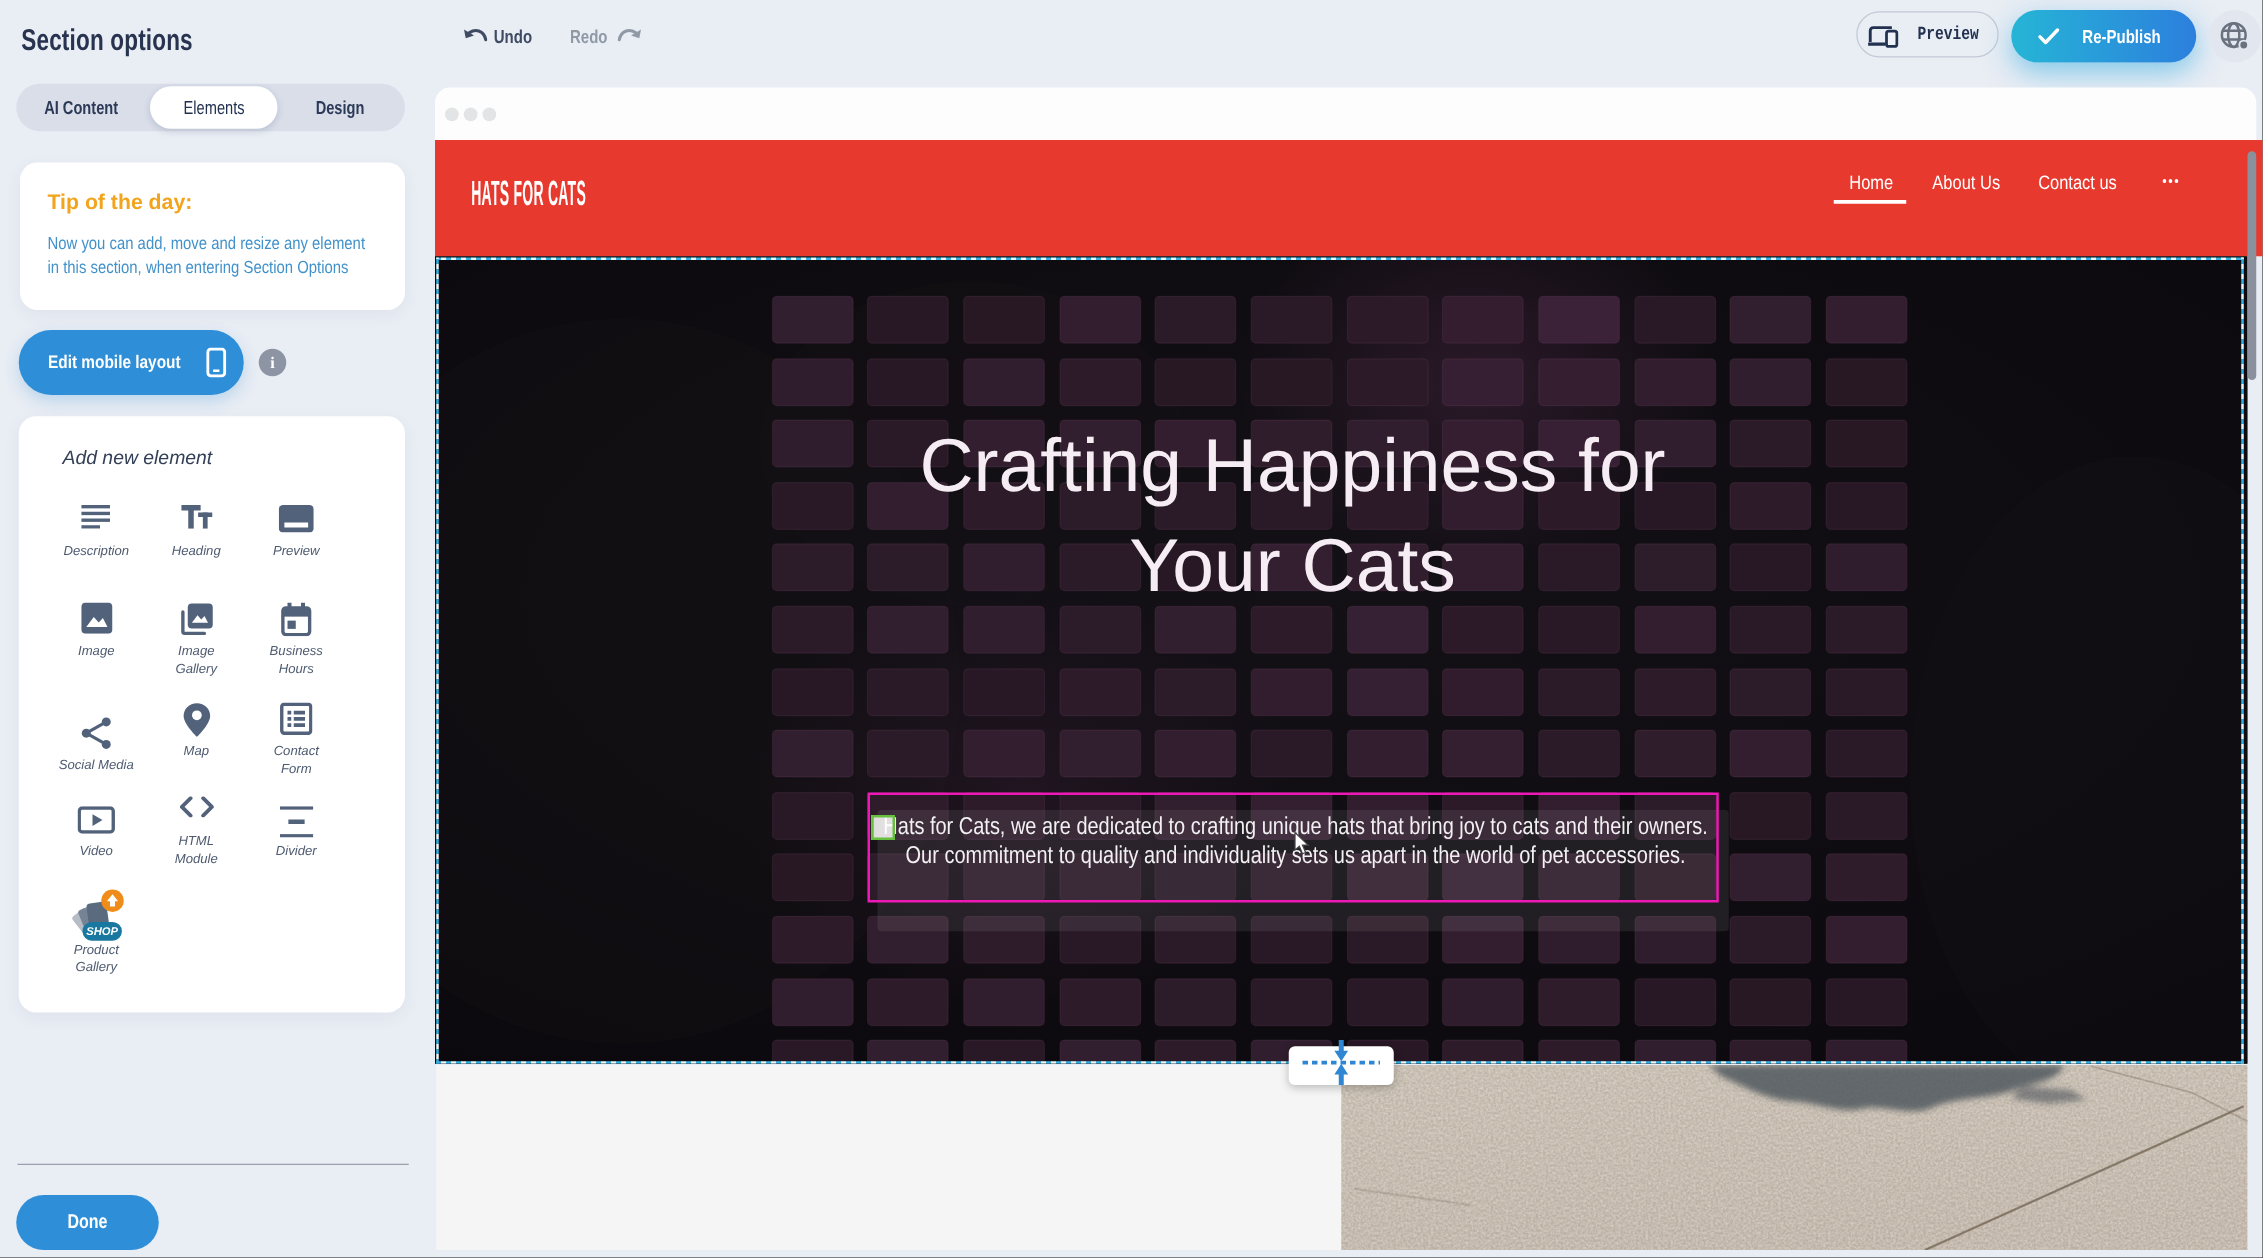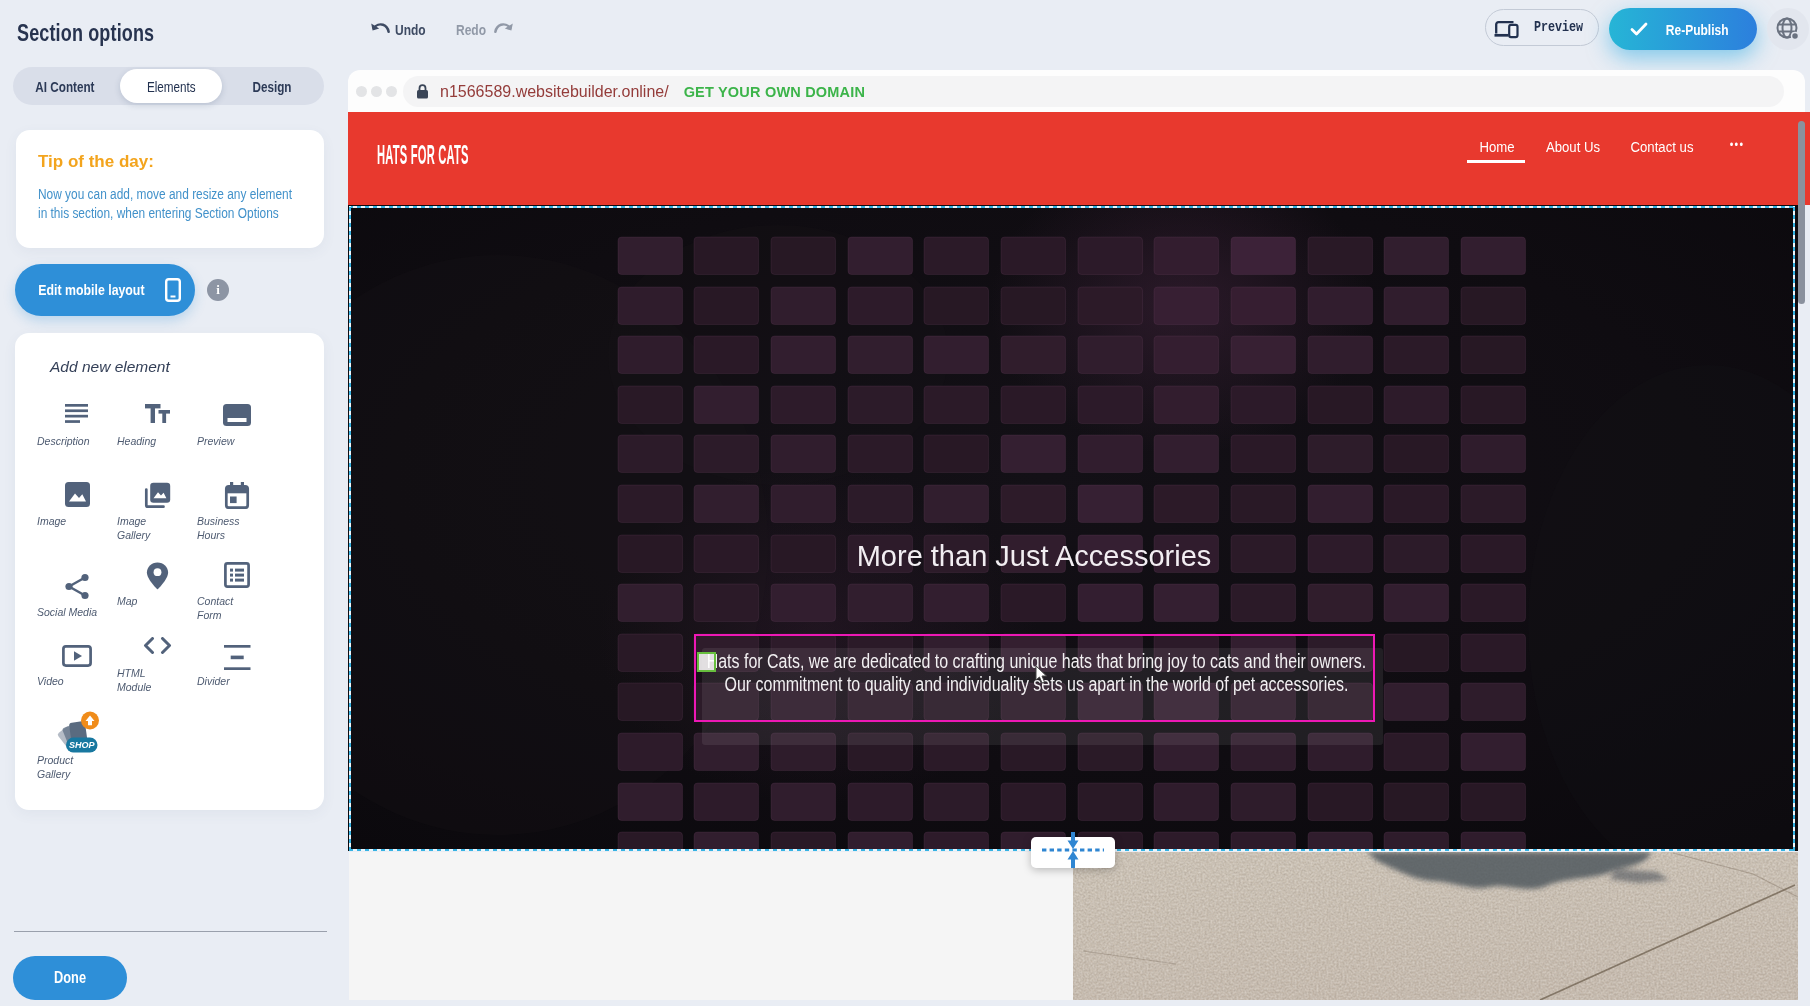--- a/index.html
+++ b/index.html
@@ -16,21 +16,21 @@
 .tabs { left:13px; top:67px; width:311px; height:38px; background:#d9dee9; border-radius:19px; display:flex; align-items:center; }
 .tab { flex:1; text-align:center; font-size:15px; font-weight:bold; color:#2c3a57; }
 .tab-active { position:absolute; left:107px; top:2px; width:102px; height:34px; background:#fff; border-radius:17px; box-shadow:0 2px 6px rgba(40,60,100,.18); display:flex; align-items:center; justify-content:center; font-size:15px; font-weight:normal; color:#22314f; }
 .tip-card { left:16px; top:130px; width:308px; height:118px; background:#fff; border-radius:14px; box-shadow:0 4px 14px rgba(60,80,120,.06); }
 .tip-h { position:absolute; left:22px; top:22px; font-size:17px; font-weight:bold; color:#f3a41d; }
 .tip-b { position:absolute; left:22px; top:55px; font-size:14px; color:#4191ca; line-height:19px; white-space:nowrap; transform:scaleX(.85); transform-origin:left top; }
 .edit-mob { left:15px; top:264px; width:180px; height:52px; background:#2e8fd8; border-radius:26px; display:flex; align-items:center; justify-content:center; gap:12px; color:#fff; font-size:14.5px; font-weight:bold; box-shadow:0 5px 12px rgba(46,143,216,.25); }
 .info-i { left:207px; top:279px; width:22px; height:22px; border-radius:50%; background:#8d95a4; color:#fff; font-size:13px; font-weight:bold; display:flex; align-items:center; justify-content:center; font-family:"Liberation Serif",serif; }
 .add-card { left:15px; top:333px; width:309px; height:477px; background:#fff; border-radius:14px; box-shadow:0 4px 14px rgba(60,80,120,.06);font-style:italic; }
 .add-title { position:absolute; left:35px; top:25px; font-size:15.5px; color:#333f57; }
-.el { position:absolute; width:80px; text-align:left; }
+.el { position:absolute; width:80px; text-align:center; }
 .el svg { display:block; margin:0 auto; }
 .el .lb { margin-top:5px; font-size:10.5px; color:#4d5a70; line-height:13.5px; }
 .side-div { left:14px; top:931px; width:313px; height:1px; background:#9aa0ac; }
 .btn-done { left:13px; top:956px; width:114px; height:44px; background:#2e8fd8; border-radius:22px; color:#fff; font-size:16px; font-weight:bold; display:flex; align-items:center; justify-content:center; }
 
 .chrome { left:348px; top:70px; width:1457px; height:42px; background:#fdfdfd; border-radius:12px 12px 0 0; }
 .dot { position:absolute; top:15.5px; width:11px; height:11px; border-radius:50%; background:#e3e4e6; }
 .urlpill { position:absolute; left:55px; top:6px; width:1381px; height:31px; border-radius:15.5px; background:#f4f4f5; display:flex; align-items:center; }
 .urltext { margin-left:11px; font-size:16px; color:#943c3a; }
 .getdomain { margin-left:15px; font-size:14.5px; font-weight:bold; color:#3cb44a; letter-spacing:.2px; }
@@ -269,28 +269,20 @@
 </div>
 <div class="abs side-div"></div>
 <div class="abs btn-done">
     <span style="transform:scaleX(.8)">Done</span>
   </div>
 
 <div class="abs chrome">
   <div class="dot" style="left:7.5px"></div>
     <div class="dot" style="left:22.5px"></div>
     <div class="dot" style="left:37.5px"></div>
-  <div class="urlpill">
-    <svg style="margin-left:13px" width="13" height="15" viewBox="0 0 13 15">
-        <rect x="1" y="6" width="11" height="8.5" rx="1.5" fill="#3a4557"></rect>
-        <path d="M3.5 6 V4.2 a3 3 0 0 1 6 0 V6" fill="none" stroke="#3a4557" stroke-width="1.8"></path>
-      </svg>
-    <span class="urltext">n1566589.websitebuilder.online/</span>
-    <span class="getdomain">GET YOUR OWN DOMAIN</span>
-  </div>
 </div>
 
 <div class="abs redhead">
   <div class="logo">HATS FOR CATS</div>
   <span class="nv" style="left:1148.5px">Home</span>
   <span class="nv" style="left:1224.5px">About Us</span>
   <span class="nv" style="left:1314px">Contact us</span>
   <span class="nv" style="left:1389px;font-size:12px;letter-spacing:1.5px">•••</span>
   <div style="position:absolute;left:1119px;top:48px;width:58px;height:3px;background:#fff"></div>
 </div>
@@ -464,21 +456,21 @@
       <rect x="500" y="627" width="64.5" height="37.5" rx="3.5" fill="rgb(49,30,46)" stroke="rgba(120,80,112,0.18)" stroke-width="1"></rect>
       <rect x="576" y="627" width="64.5" height="37.5" rx="3.5" fill="rgb(45,27,42)" stroke="rgba(120,80,112,0.18)" stroke-width="1"></rect>
       <rect x="653" y="627" width="64.5" height="37.5" rx="3.5" fill="rgb(48,29,45)" stroke="rgba(120,80,112,0.18)" stroke-width="1"></rect>
       <rect x="730" y="627" width="64.5" height="37.5" rx="3.5" fill="rgb(40,24,37)" stroke="rgba(120,80,112,0.18)" stroke-width="1"></rect>
       <rect x="806" y="627" width="64.5" height="37.5" rx="3.5" fill="rgb(45,27,42)" stroke="rgba(120,80,112,0.18)" stroke-width="1"></rect>
       <rect x="883" y="627" width="64.5" height="37.5" rx="3.5" fill="rgb(45,27,42)" stroke="rgba(120,80,112,0.18)" stroke-width="1"></rect>
       <rect x="960" y="627" width="64.5" height="37.5" rx="3.5" fill="rgb(48,29,45)" stroke="rgba(120,80,112,0.18)" stroke-width="1"></rect>
       <rect x="1036" y="627" width="64.5" height="37.5" rx="3.5" fill="rgb(46,28,43)" stroke="rgba(120,80,112,0.18)" stroke-width="1"></rect>
       <rect x="1113" y="627" width="64.5" height="37.5" rx="3.5" fill="rgb(47,28,44)" stroke="rgba(120,80,112,0.18)" stroke-width="1"></rect>
   </svg>
-  <div class="sub" style="top:336px">More than Just Accessories</div>
+  <div class="h1a" style="top:128px">Crafting Happiness for<br>Your Cats</div>
   <div class="hover-box"></div>
   <div class="pinkbox"></div>
   <div class="ptext">Hats for Cats, we are dedicated to crafting unique hats that bring joy to cats and their owners.<br>Our commitment to quality and individuality sets us apart in the world of pet accessories.</div>
   <div class="greensq"></div>
   <svg style="position:absolute;left:686px;top:460px" width="14" height="20" viewBox="0 0 14 20">
       <path d="M2 1 L2 15 L5.5 12 L8 18 L10.5 17 L8 11 L12.5 11 Z" fill="#fff" stroke="#444" stroke-width="1"></path>
     </svg>
   <div class="selh" style="top:1px"></div><div class="selh" style="bottom:0px"></div><div class="selv" style="left:1px"></div><div class="selv" style="right:3px"></div>
 </div>
 

